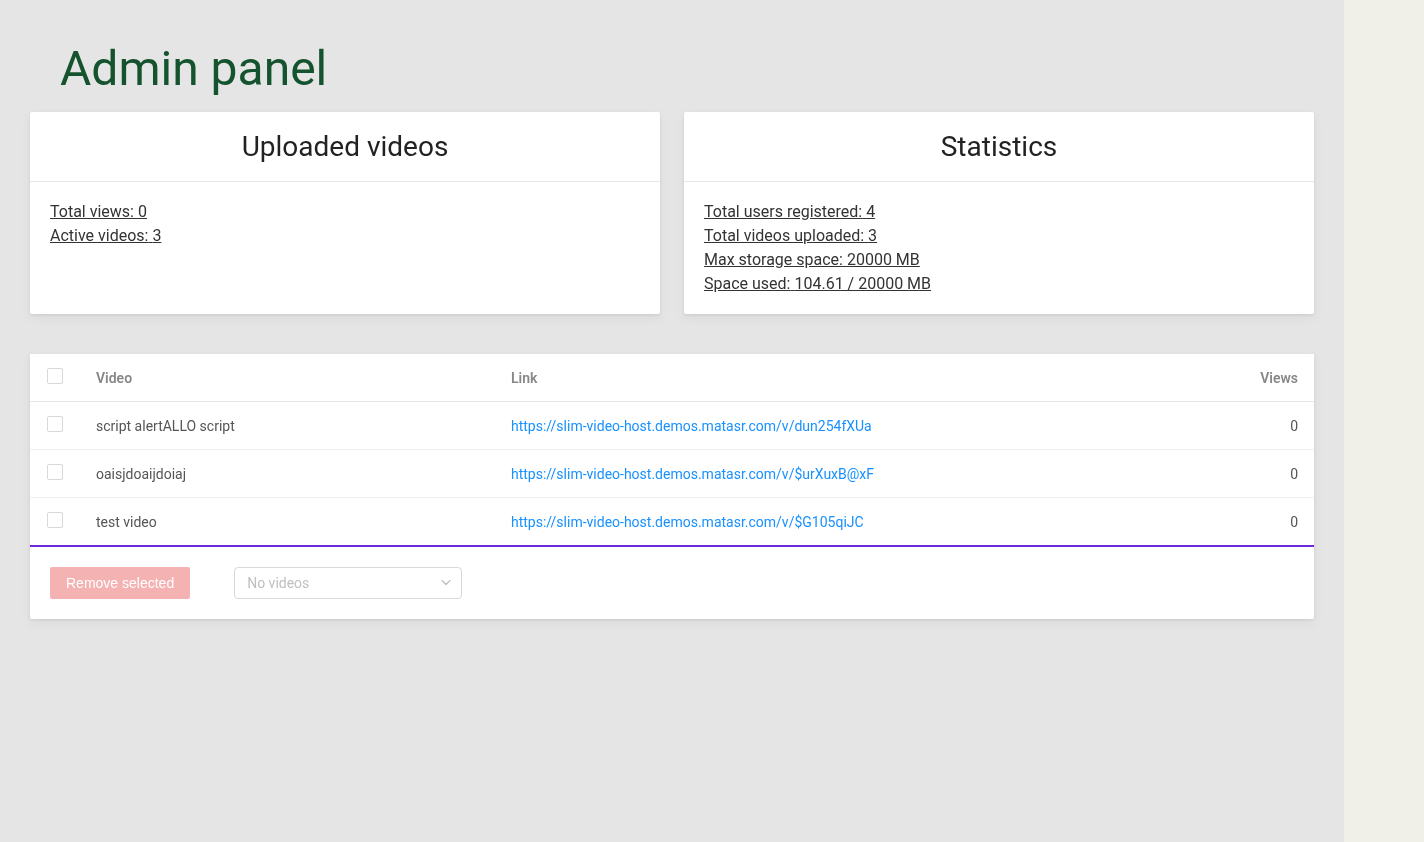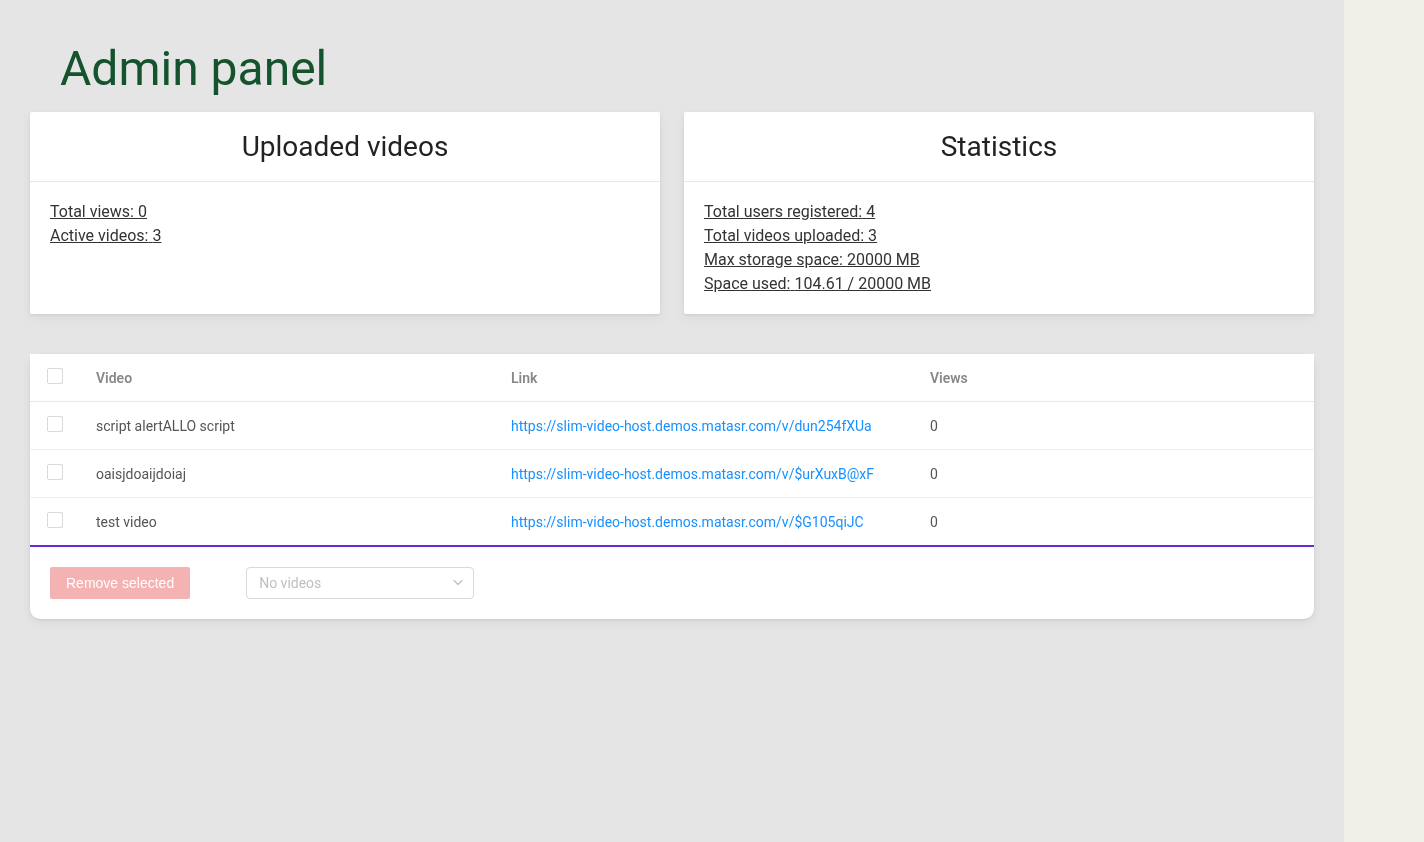--- a/index.html
+++ b/index.html
@@ -58,21 +58,21 @@
       font-size: 16px;
       line-height: 1.5;
       color: #333;
     }
     .stat-line {
       margin: 0;
       text-decoration: underline;
     }
     .table-card {
       background: #fff;
-      border-radius: 10px;
+      border-radius: 2px;
       box-shadow: 0 1px 3px rgba(0,0,0,0.08), 0 4px 12px rgba(0,0,0,0.05);
       margin-bottom: 24px;
     }
     table {
       width: 100%;
       border-collapse: collapse;
     }
     thead th {
       text-align: left;
       padding: 14px 16px;
@@ -96,39 +96,40 @@
       text-align: center;
     }
     th.col-video, td.col-video {
       width: 415px;
     }
     th.col-link, td.col-link {
       width: auto;
     }
     th.col-views, td.col-views {
       width: 400px;
+      text-align: right;
     }
     .checkbox {
       width: 16px;
       height: 16px;
       border: 1px solid #d9d9d9;
       border-radius: 2px;
       display: inline-block;
       cursor: pointer;
       background: #fff;
     }
     a.link {
       color: #1890ff;
       text-decoration: none;
     }
     .table-footer {
       padding: 20px;
       display: flex;
       align-items: flex-end;
-      gap: 56px;
+      gap: 44px;
     }
     .btn-remove {
       background: #f5aaaa;
       color: #fff;
       border: none;
       padding: 8px 16px;
       font-size: 14px;
       border-radius: 2px;
       cursor: not-allowed;
       opacity: 0.9;

